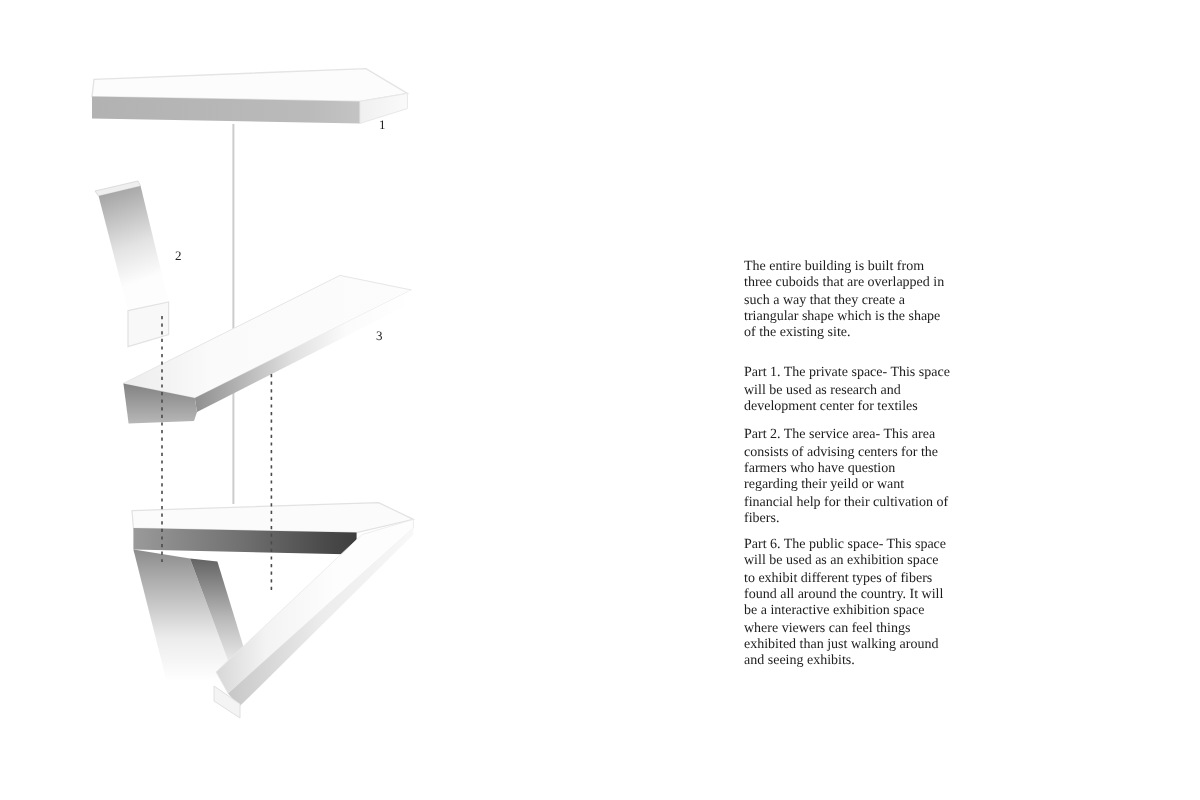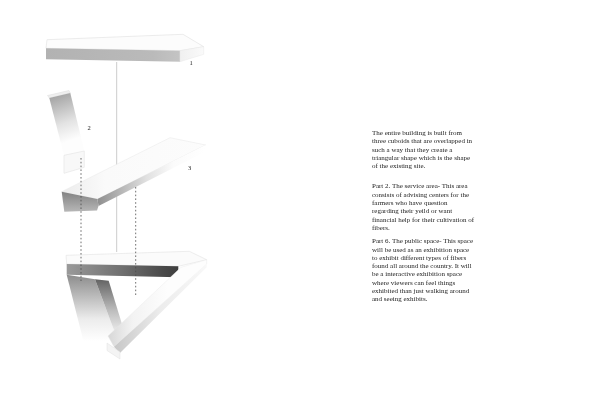--- a/index.html
+++ b/index.html
@@ -114,17 +114,18 @@
       <polygon points="114,346.7 206.7,264 206.7,267.3 119.7,353.3" fill="url(#ghypfront)"></polygon>
       <polygon points="107,343 120,352 120,359 107,350.5" fill="#f4f4f4" stroke="#e0e0e0" stroke-width="0.5"></polygon>
     </g>
 
     <line x1="81" y1="158" x2="81" y2="281" stroke="#4a4a4a" stroke-width="0.8" stroke-dasharray="1.6 2.2"></line>
     <line x1="135.7" y1="187" x2="135.7" y2="297" stroke="#4a4a4a" stroke-width="0.8" stroke-dasharray="1.6 2.2"></line>
   </svg>
 
   <div class="text-col">
     <p class="intro">The entire building is built from three cuboids that are overlapped in such a way that they create a triangular shape which is the shape of the existing site.</p>
+    <p class="p1">Part 1. The private space- This space will be used as research and development center for textiles</p>
     <p class="p2">Part 2. The service area- This area consists of advising centers for the farmers who have question regarding their yeild or want financial help for their cultivation of fibers.</p>
     <p class="p3">Part 6. The public space- This space will be used as an exhibition space to exhibit different types of fibers  found all around the country. It will be a interactive exhibition space where viewers can feel things exhibited than just walking around and seeing exhibits.</p>
   </div>
 
 </div>
 
 </body></html>

